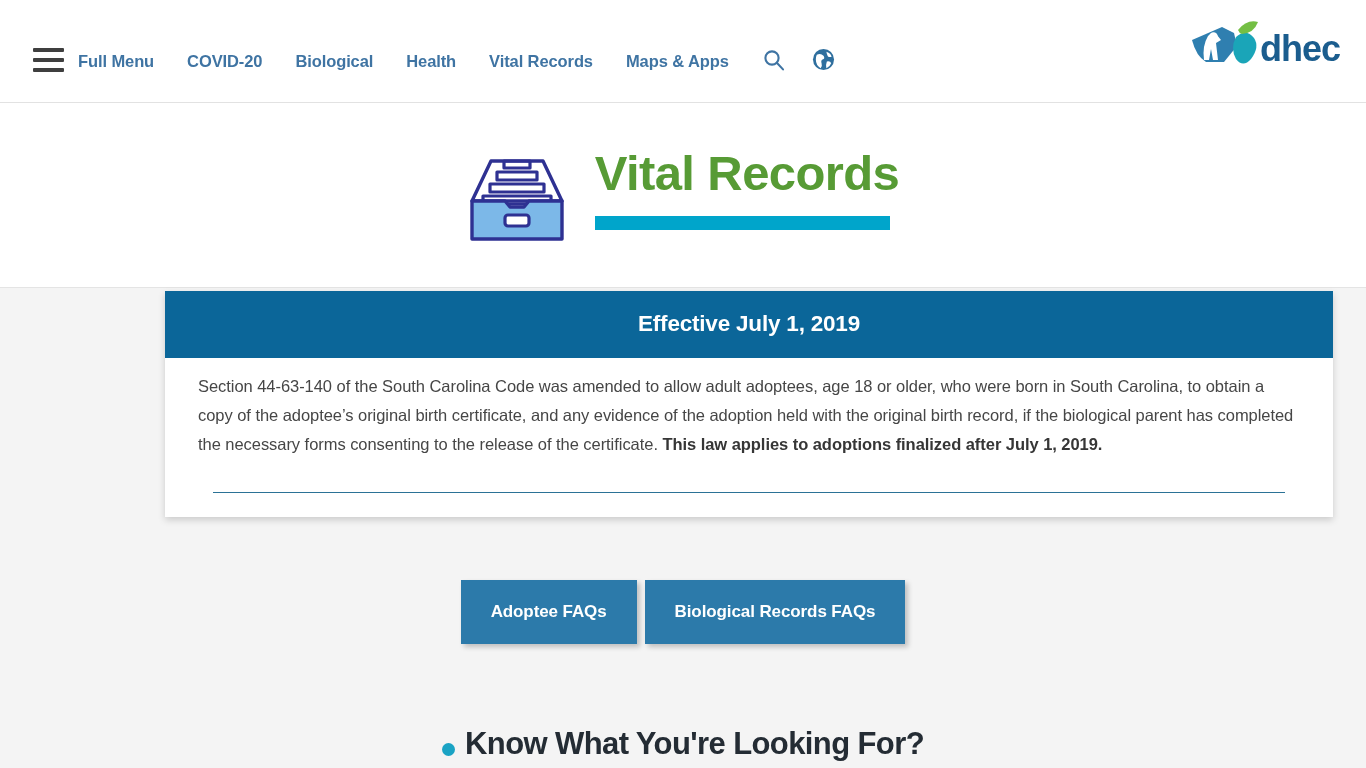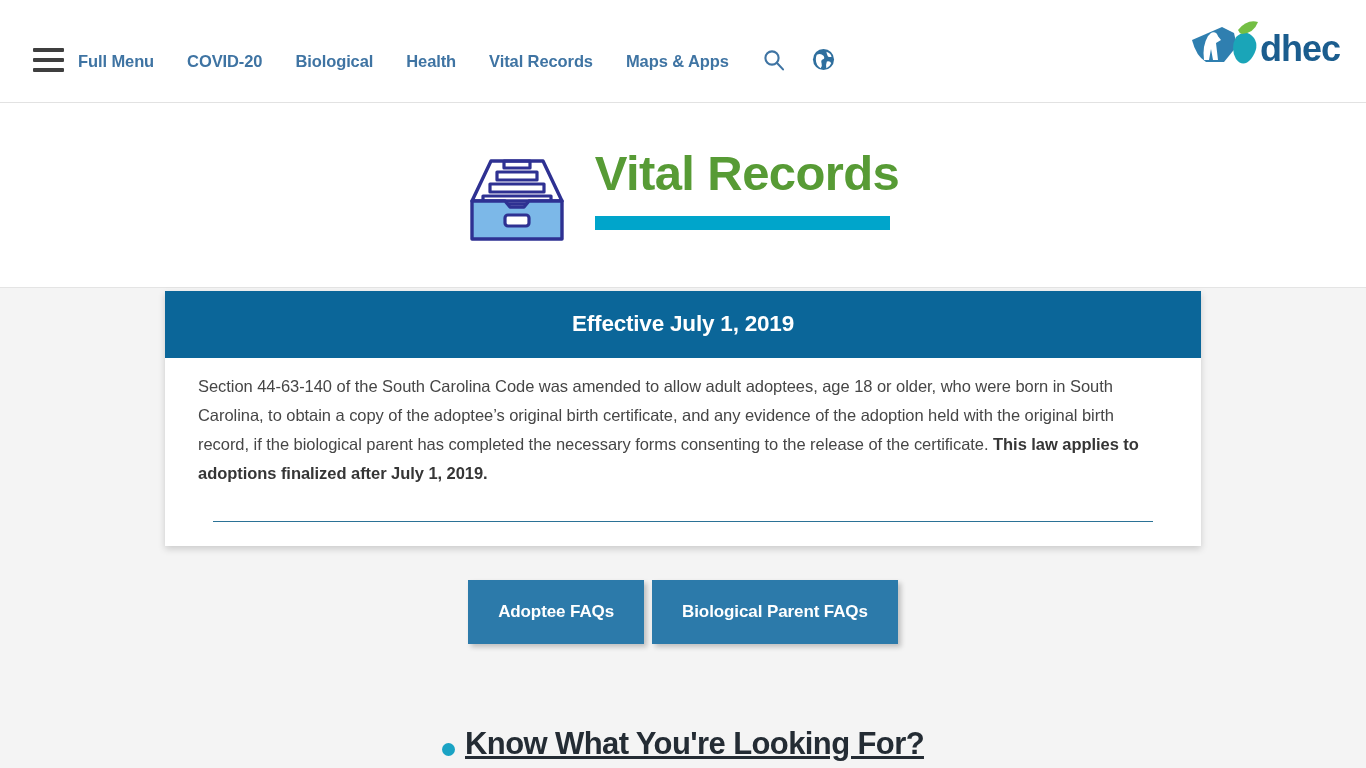--- a/index.html
+++ b/index.html
@@ -115,21 +115,21 @@
   
   .content {
     position: relative;
     background: #f4f4f4;
     height: 480px;
   }
   .card {
     position: absolute;
     left: 165px;
     top: 3px;
-    width: 1036px;
+    width: 1168px;
     background: #ffffff;
     box-shadow: 0 3px 7px rgba(0,0,0,0.17);
   }
   .card-header {
     background: #0b6699;
     color: #ffffff;
     text-align: center;
     font-size: 22.5px;
     font-weight: bold;
     letter-spacing: -0.2px;
@@ -202,21 +202,20 @@
     flex: 0 0 auto;
     position: relative;
     top: 5px;
   }
   .next-heading-text {
     font-size: 31px;
     font-weight: bold;
     color: #242c34;
     letter-spacing: -0.6px;
     white-space: nowrap;
-    text-decoration: underline;
   }
 </style>
 </head>
 <body>
 
 <div class="topbar">
 
   <div class="nav-left">
 
     <div class="hamburger">
@@ -298,21 +297,21 @@
     <div class="card-header">Effective July 1, 2019</div>
     <div class="card-body">
       <p><span>Section 44-63-140 of the South Carolina Code was amended to allow adult adoptees, age 18 or older, who were born in South Carolina, to obtain a copy of the adoptee’s original birth certificate, and any evidence of the adoption held with the original birth record, if the biological parent has completed the necessary forms consenting to the release of the certificate. </span><span class="bold-line">This law applies to adoptions finalized after July 1, 2019.</span></p>
       <div class="card-rule"></div>
       <div class="card-footer-space"></div>
     </div>
   </div>
 
   <div class="btn-row">
     <button class="faq-btn">Adoptee FAQs</button>
-    <button class="faq-btn">Biological Parent FAQs</button>
+    <button class="faq-btn">Biological Records FAQs</button>
   </div>
 
   <div class="next-heading">
     <span class="bullet-dot"></span>
     <span class="next-heading-text">Know What You're Looking For?</span>
   </div>
 
 </div>
 
 </body></html>

